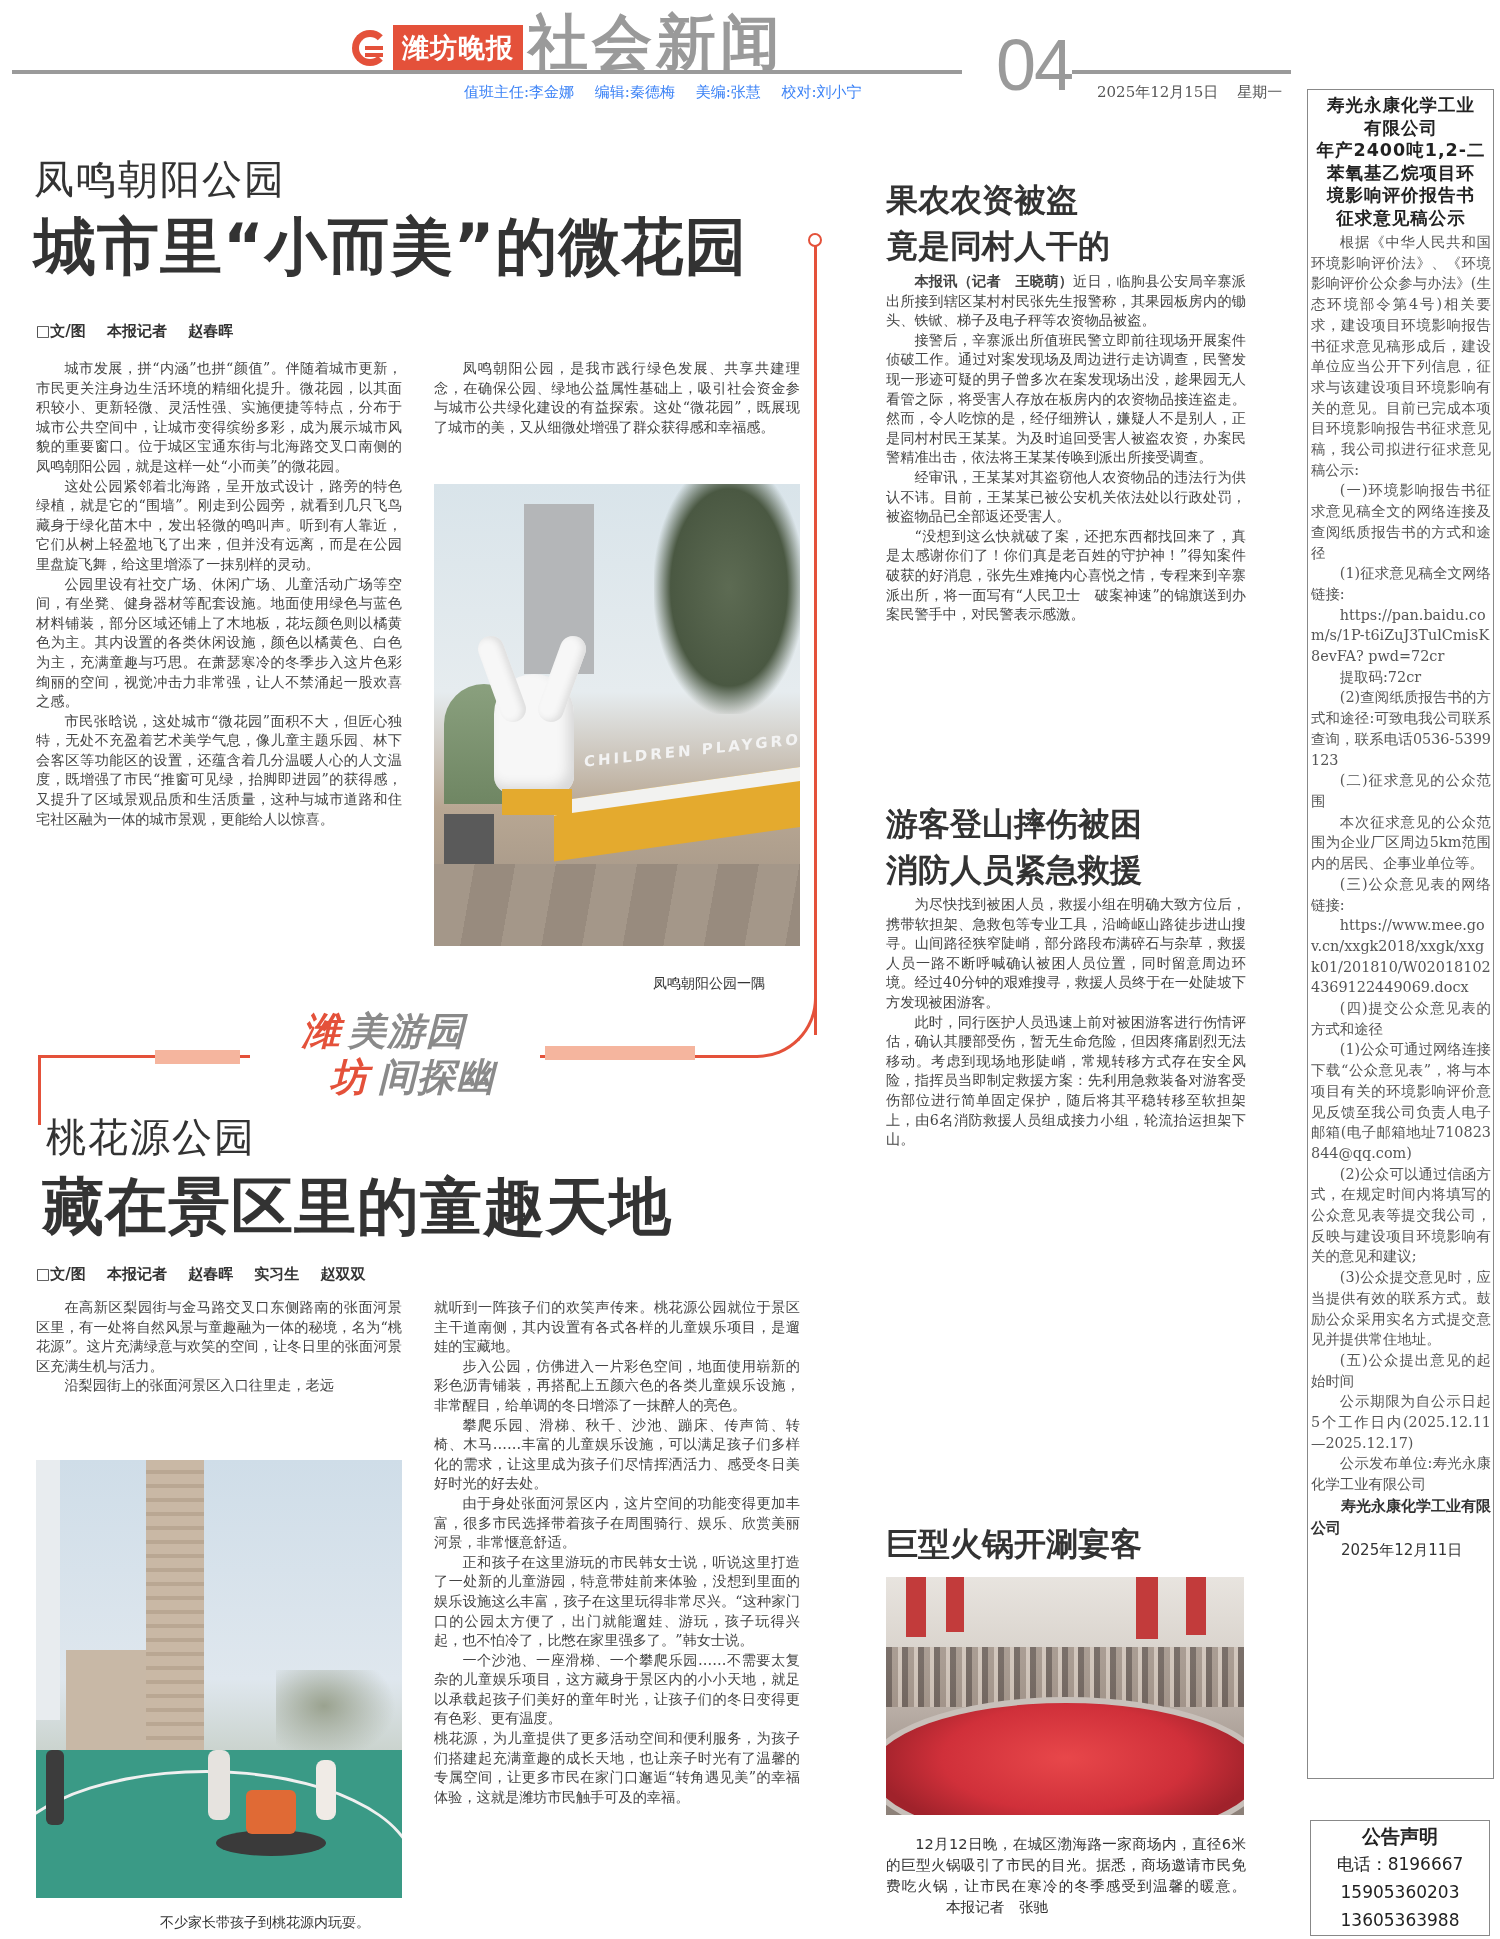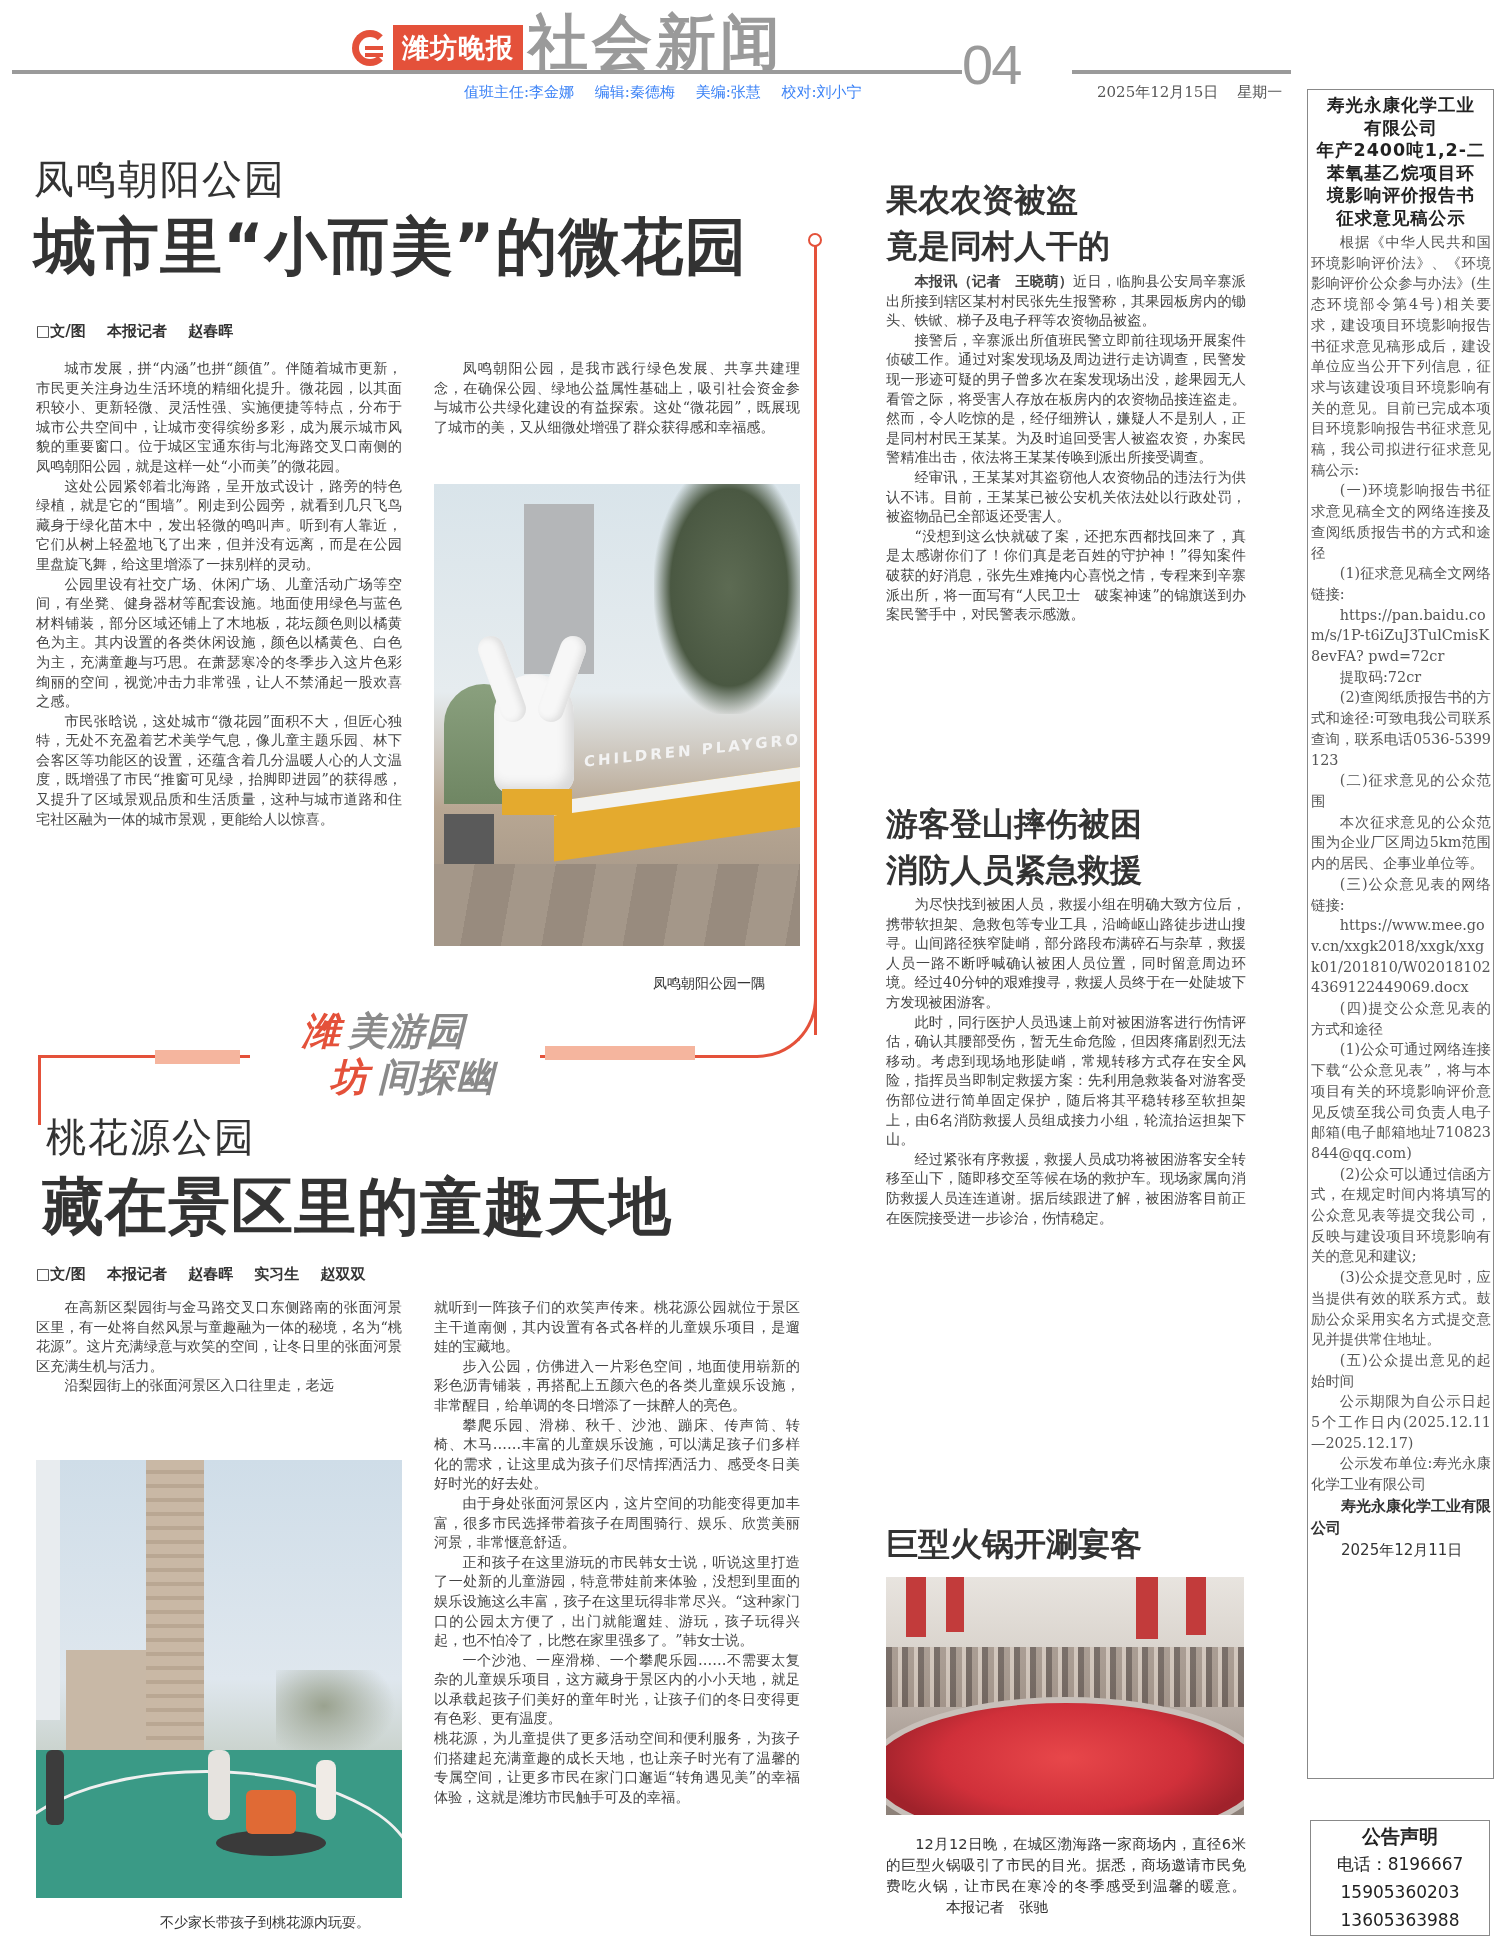--- a/index.html
+++ b/index.html
@@ -7,21 +7,21 @@
   body { position: relative; font-family: "DejaVu Sans", sans-serif; color: #3a3a3a; }
   .abs { position: absolute; }
 
   
   .logo-swirl { left: 352px; top: 30px; width: 36px; height: 36px; border: 7px solid #e4513a; border-radius: 50%; border-right-color: transparent; }
   .logo-swirl::after { content: ""; position: absolute; left: 6px; top: 9px; width: 18px; height: 4px; background: #e4513a; box-shadow: 0 7px 0 #e4513a; }
   .logo-box { left: 393px; top: 25px; width: 130px; height: 46px; background: #e4513a; color: #fff; font-weight: bold; font-size: 27px; line-height: 46px; text-align: center; font-family: "DejaVu Serif", serif; letter-spacing: 1px; }
   .section-title { left: 528px; top: 4px; font-size: 60px; font-weight: bold; color: #9a9a9a; font-family: "DejaVu Serif", serif; letter-spacing: 4px; line-height: 76px; }
   .mast-rule-l { left: 12px; top: 70px; width: 950px; height: 4px; background: #9a9a9a; }
   .mast-rule-r { left: 976px; top: 70px; width: 315px; height: 4px; background: #9a9a9a; }
-  .page-num { left: 962px; top: 20px; width: 110px; font-size: 56px; color: #9a9a9a; line-height: 90px; font-family: "Liberation Sans", sans-serif; background: #fff; text-align: left; letter-spacing: -2px; }
+  .page-num { left: 962px; top: 20px; width: 110px; font-size: 72px; color: #9a9a9a; line-height: 90px; font-family: "Liberation Sans", sans-serif; background: #fff; text-align: right; letter-spacing: -2px; }
   .staff { left: 464px; top: 83px; font-size: 15px; color: #3b82f6; font-family: "DejaVu Serif", serif; white-space: nowrap; }
   .staff span { margin-right: 16px; }
   .date { left: 1097px; top: 83px; font-size: 15px; color: #555; white-space: nowrap; font-family: "DejaVu Serif", serif; }
   .date span { margin-right: 14px; }
 
   
   .red-line { background: #e4513a; }
   .sub-head { font-size: 40px; color: #333; font-weight: 300; letter-spacing: 2px; white-space: nowrap; }
   .main-head { font-size: 62px; font-weight: bold; color: #333; letter-spacing: 1px; white-space: nowrap; }
   .byline { font-size: 15px; color: #333; font-weight: bold; white-space: nowrap; }
@@ -163,21 +163,20 @@
   <p>接警后，辛寨派出所值班民警立即前往现场开展案件侦破工作。通过对案发现场及周边进行走访调查，民警发现一形迹可疑的男子曾多次在案发现场出没，趁果园无人看管之际，将受害人存放在板房内的农资物品接连盗走。然而，令人吃惊的是，经仔细辨认，嫌疑人不是别人，正是同村村民王某某。为及时追回受害人被盗农资，办案民警精准出击，依法将王某某传唤到派出所接受调查。</p>
   <p>经审讯，王某某对其盗窃他人农资物品的违法行为供认不讳。目前，王某某已被公安机关依法处以行政处罚，被盗物品已全部返还受害人。</p>
   <p>“没想到这么快就破了案，还把东西都找回来了，真是太感谢你们了！你们真是老百姓的守护神！”得知案件破获的好消息，张先生难掩内心喜悦之情，专程来到辛寨派出所，将一面写有“人民卫士　破案神速”的锦旗送到办案民警手中，对民警表示感激。</p>
 </div>
 
 <div class="abs news-head" style="left:886px;top:802px;">游客登山摔伤被困</div>
 <div class="abs news-head" style="left:886px;top:848px;">消防人员紧急救援</div>
 <div class="abs col" style="left:886px;top:895px;width:360px;">
   <p>为尽快找到被困人员，救援小组在明确大致方位后，携带软担架、急救包等专业工具，沿崎岖山路徒步进山搜寻。山间路径狭窄陡峭，部分路段布满碎石与杂草，救援人员一路不断呼喊确认被困人员位置，同时留意周边环境。经过40分钟的艰难搜寻，救援人员终于在一处陡坡下方发现被困游客。</p>
   <p>此时，同行医护人员迅速上前对被困游客进行伤情评估，确认其腰部受伤，暂无生命危险，但因疼痛剧烈无法移动。考虑到现场地形陡峭，常规转移方式存在安全风险，指挥员当即制定救援方案：先利用急救装备对游客受伤部位进行简单固定保护，随后将其平稳转移至软担架上，由6名消防救援人员组成接力小组，轮流抬运担架下山。</p>
-  <p>经过紧张有序救援，救援人员成功将被困游客安全转移至山下，随即移交至等候在场的救护车。现场家属向消防救援人员连连道谢。据后续跟进了解，被困游客目前正在医院接受进一步诊治，伤情稳定。</p>
 </div>
 
 <div class="abs news-head" style="left:886px;top:1522px;">巨型火锅开涮宴客</div>
 <div class="abs photo" style="left:886px;top:1577px;width:358px;height:238px;background:linear-gradient(180deg,#e8e4df 0%,#d8d2cb 35%,#b9aea6 55%,#8c8078 100%);">
   <div class="abs" style="left:20px;top:0;width:20px;height:60px;background:#c23b3b;"></div>
   <div class="abs" style="left:60px;top:0;width:18px;height:55px;background:#c23b3b;"></div>
   <div class="abs" style="left:250px;top:0;width:22px;height:62px;background:#c23b3b;"></div>
   <div class="abs" style="left:300px;top:0;width:20px;height:58px;background:#c23b3b;"></div>
   <div class="abs" style="left:0;top:70px;width:358px;height:60px;background:repeating-linear-gradient(90deg,#5a4e48 0 6px,#9a8b80 6px 12px,#d0c3b8 12px 16px);opacity:.75;"></div>
   <div class="abs" style="left:-20px;top:120px;width:400px;height:150px;background:radial-gradient(ellipse at 50% 40%,#e8474a 0%,#d0303a 45%,#a0222b 70%);border-radius:50%;border:6px solid #c8c0ba;"></div>

